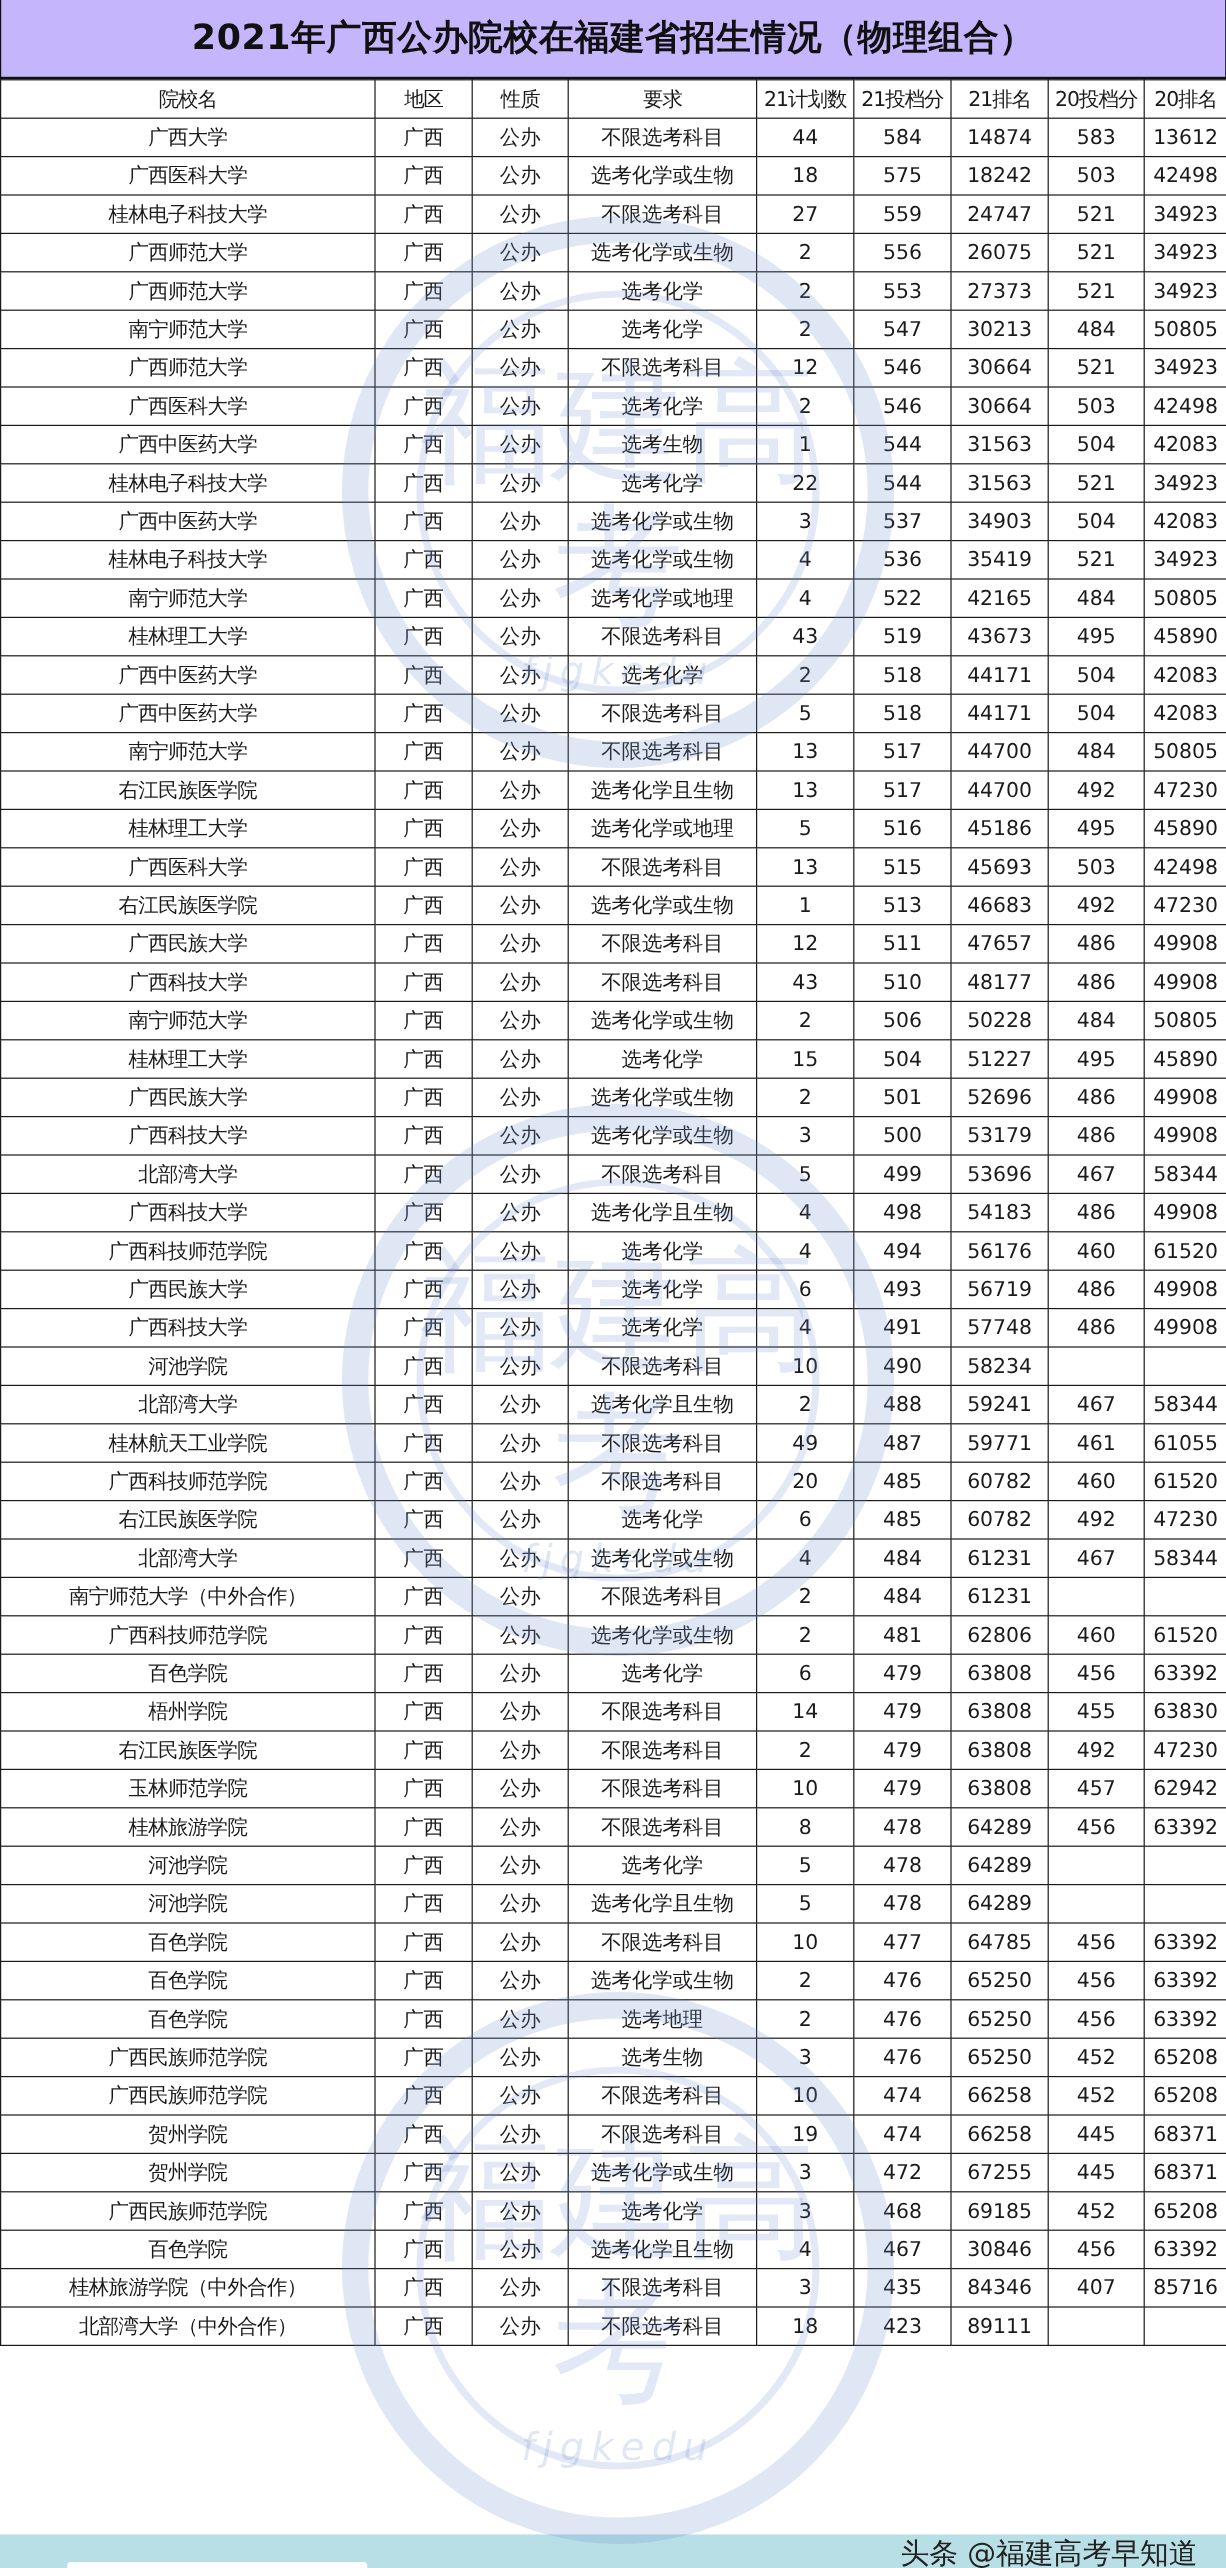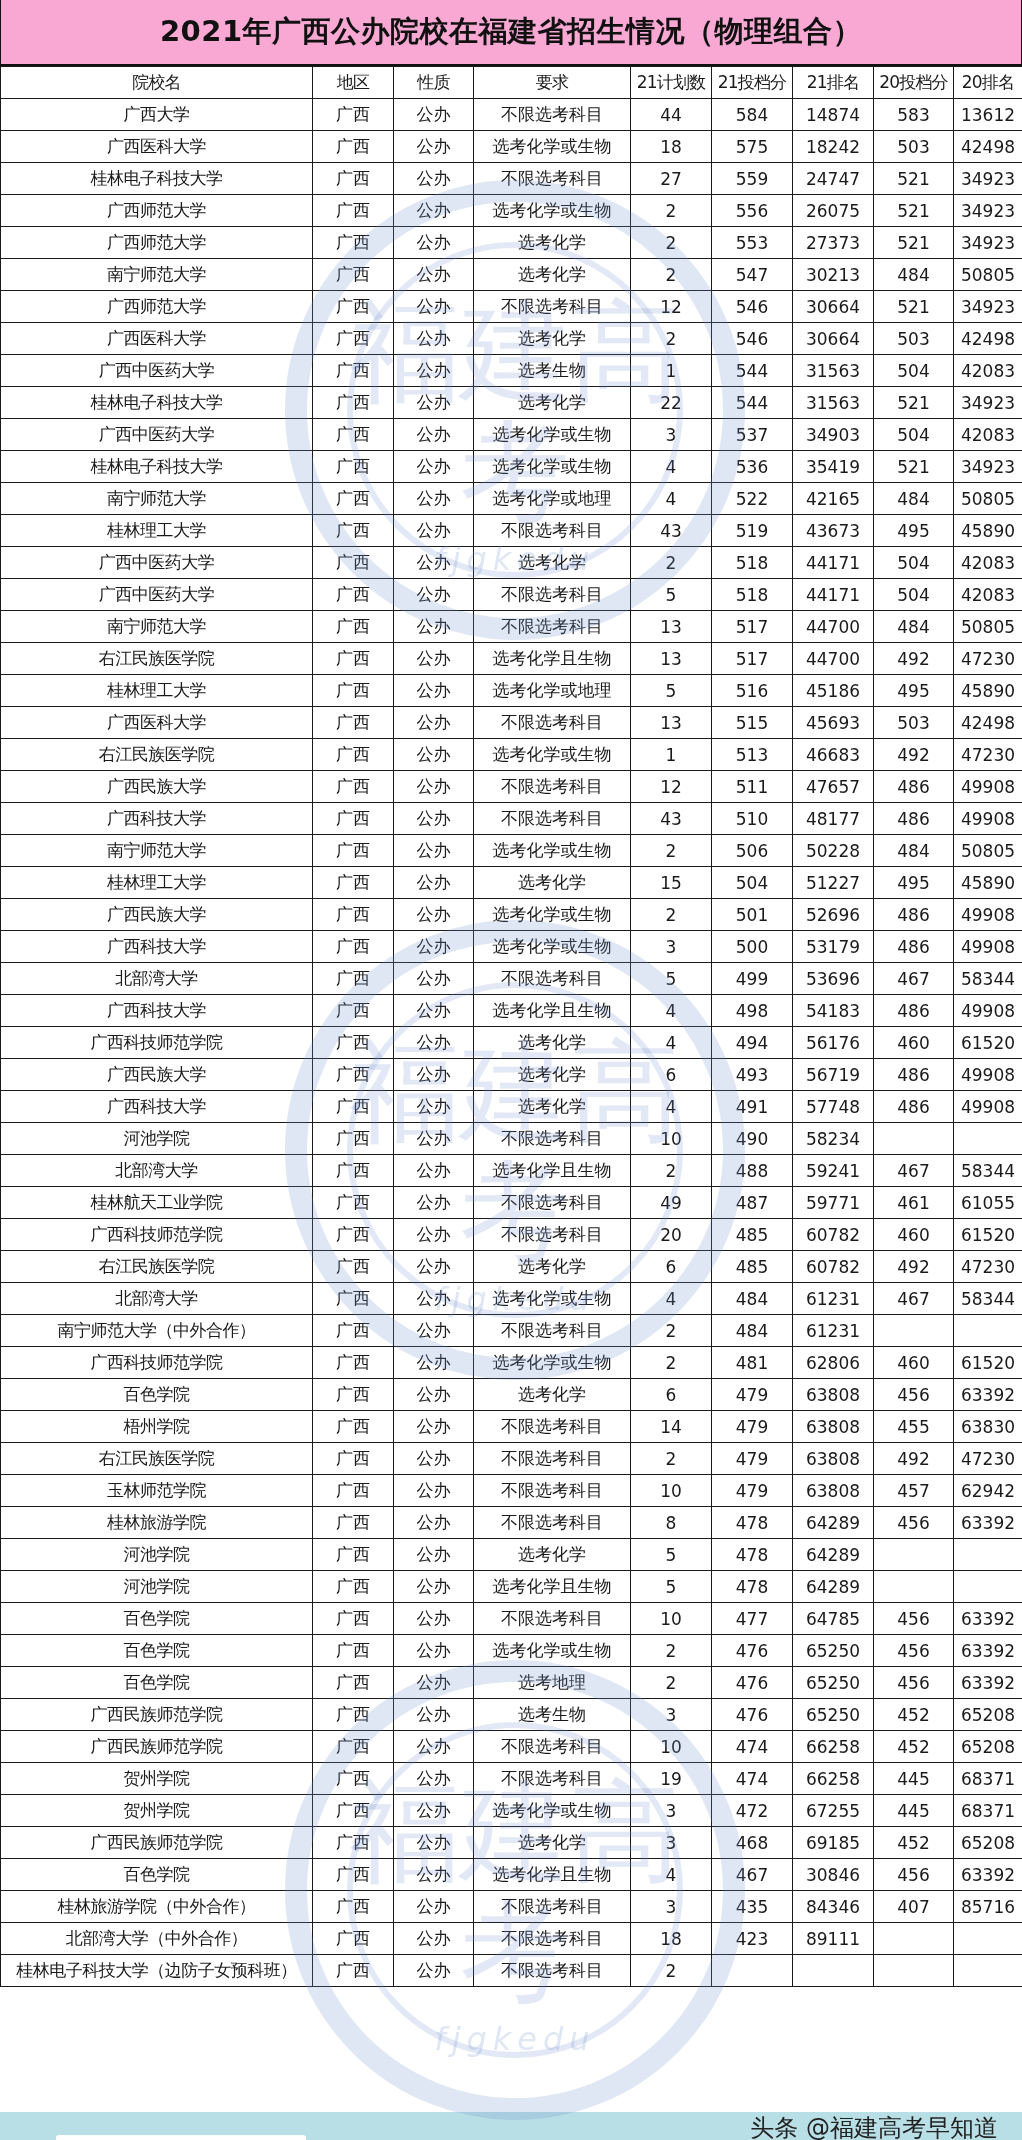--- a/index.html
+++ b/index.html
@@ -4,21 +4,21 @@
 <style>
   html, body { margin: 0; padding: 0; }
   body {
     width: 1022px; height: 2140px; overflow: hidden;
     background: #ffffff; position: relative;
     font-family: "DejaVu Sans", "Liberation Sans", sans-serif;
     color: #1a1a1a;
   }
   .title-bar {
     position: absolute; left: 0; top: 0; width: 1022px; height: 66px;
-    background: #f9a8d4; border-bottom: 2px solid #111;
+    background: #c4b5fd; border-bottom: 2px solid #111;
     display: flex; align-items: center; justify-content: center;
     font-size: 29px; font-weight: bold; color: #111; letter-spacing: 0.5px;
     box-sizing: border-box; border-left: 1px solid #111; border-right: 1px solid #111;
   }
   table.grid {
     position: absolute; left: 0; top: 66px;
     border-collapse: collapse; table-layout: fixed; width: 1022px;
   }
   table.grid th, table.grid td {
     border: 1.5px solid #1a1a1a; height: 31px; padding: 0;
@@ -724,31 +724,20 @@
         <td class="name">北部湾大学（中外合作）</td>
         <td>广西</td>
         <td>公办</td>
         <td>不限选考科目</td>
         <td>18</td>
         <td>423</td>
         <td>89111</td>
         <td></td>
         <td></td>
       </tr>
-      <tr>
-        <td class="name">桂林电子科技大学（边防子女预科班）</td>
-        <td>广西</td>
-        <td>公办</td>
-        <td>不限选考科目</td>
-        <td>2</td>
-        <td></td>
-        <td></td>
-        <td></td>
-        <td></td>
-      </tr>
     </tbody>
 </table>
 
 <div class="watermark" style="top:180px;">
   <div class="inner"></div>
   <div class="mark">福建高考</div>
   <div class="sub">fjgkedu</div>
 </div>
 <div class="watermark" style="top:920px;">
   <div class="inner"></div>

